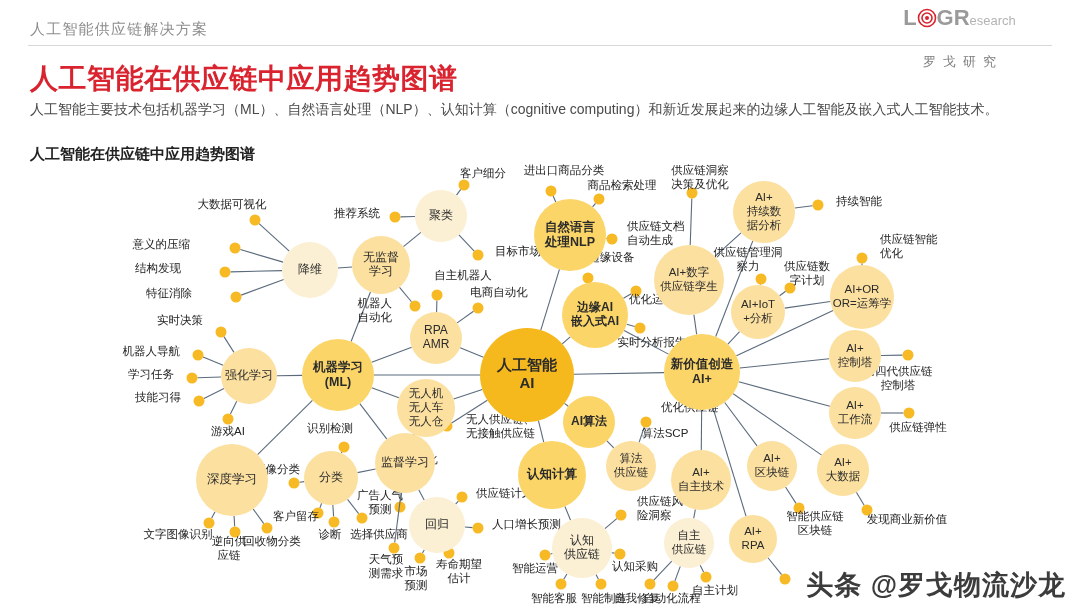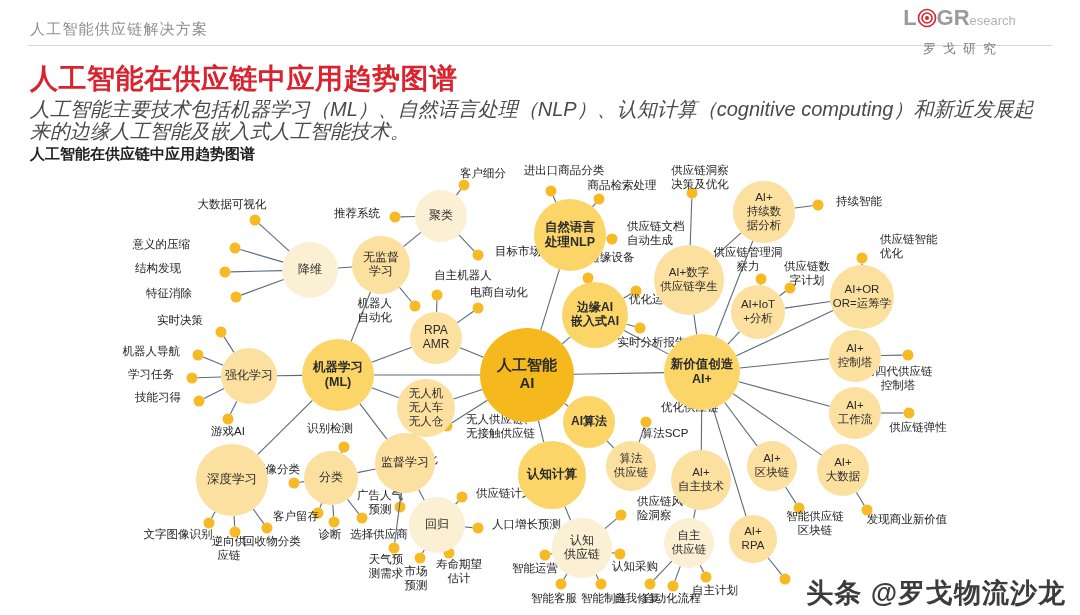--- a/index.html
+++ b/index.html
@@ -21,32 +21,32 @@
   }
   .logo{position:absolute;right:28px;top:5px;width:185px;text-align:center;}
   .logo-main{
     font-size:22px;font-weight:bold;color:#9a9a9a;letter-spacing:0px;
     line-height:25px;white-space:nowrap;
   }
   .logo-main .small{font-size:13px;font-weight:normal;color:#b3b3b3;letter-spacing:0px;}
   .logo-o{position:relative;display:inline-block;width:20px;height:20px;vertical-align:-3px;}
   .logo-o svg{position:absolute;left:0;top:0;}
   .logo-sub{
-    font-size:13px;color:#7d7d7d;letter-spacing:7px;margin-top:7px;
+    font-size:13px;color:#7d7d7d;letter-spacing:7px;margin-top:20px;
     padding-left:7px;white-space:nowrap;
   }
 
   
   .title{
     position:absolute;left:30px;top:60px;
     font-size:28px;font-weight:bold;color:#d9232e;letter-spacing:0.5px;
   }
   .lede{
     position:absolute;left:30px;top:98px;width:1020px;
-    font-size:20px;line-height:22px;color:#4a4a4a;font-style:italic;
+    font-size:14px;line-height:22px;color:#4a4a4a;
   }
   .section-title{
     position:absolute;left:30px;top:145px;
     font-size:15px;font-weight:bold;color:#222;
   }
 
   
   .mapwrap{position:absolute;left:0;top:160px;width:1080px;height:455px;}
   svg.map{display:block;width:1080px;height:455px;}
   .edge{stroke:#5b6b7c;stroke-width:1.1;fill:none;}
@@ -54,21 +54,21 @@
     font-family:"Liberation Sans","DejaVu Sans",sans-serif;
     fill:#2b2b2b;text-anchor:middle;dominant-baseline:middle;
   }
   .freelabel{
     font-family:"Liberation Sans","DejaVu Sans",sans-serif;
     fill:#222;
   }
 
   
   .wm{
-    position:absolute;right:14px;bottom:4px;
+    position:absolute;right:14px;bottom:12px;
     font-size:27px;font-weight:bold;color:#2c2c2c;
     font-family:"Liberation Sans","DejaVu Sans",sans-serif;
     letter-spacing:1px;opacity:.92;white-space:nowrap;
   }
 </style>
 </head>
 <body>
 
 <div class="page">
 

